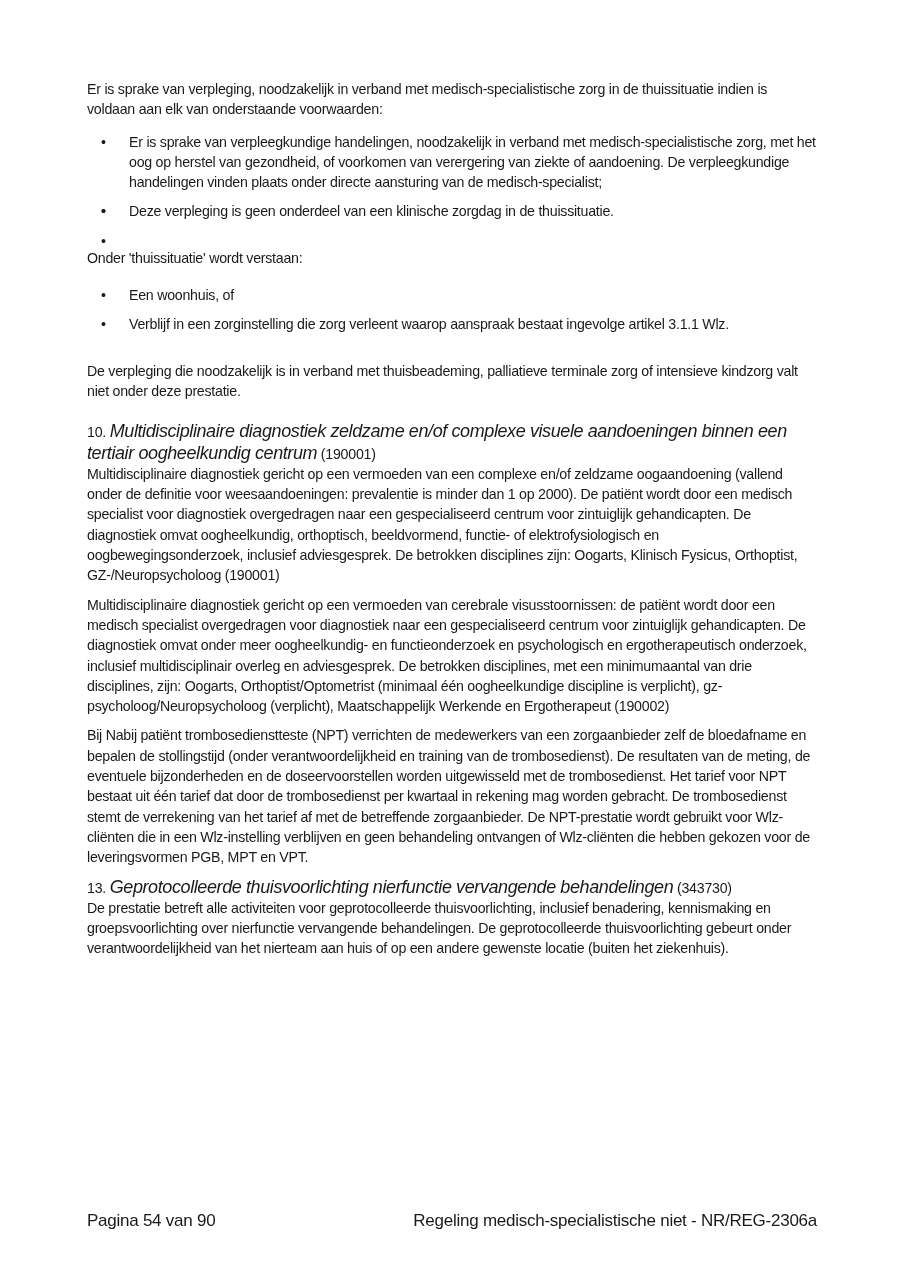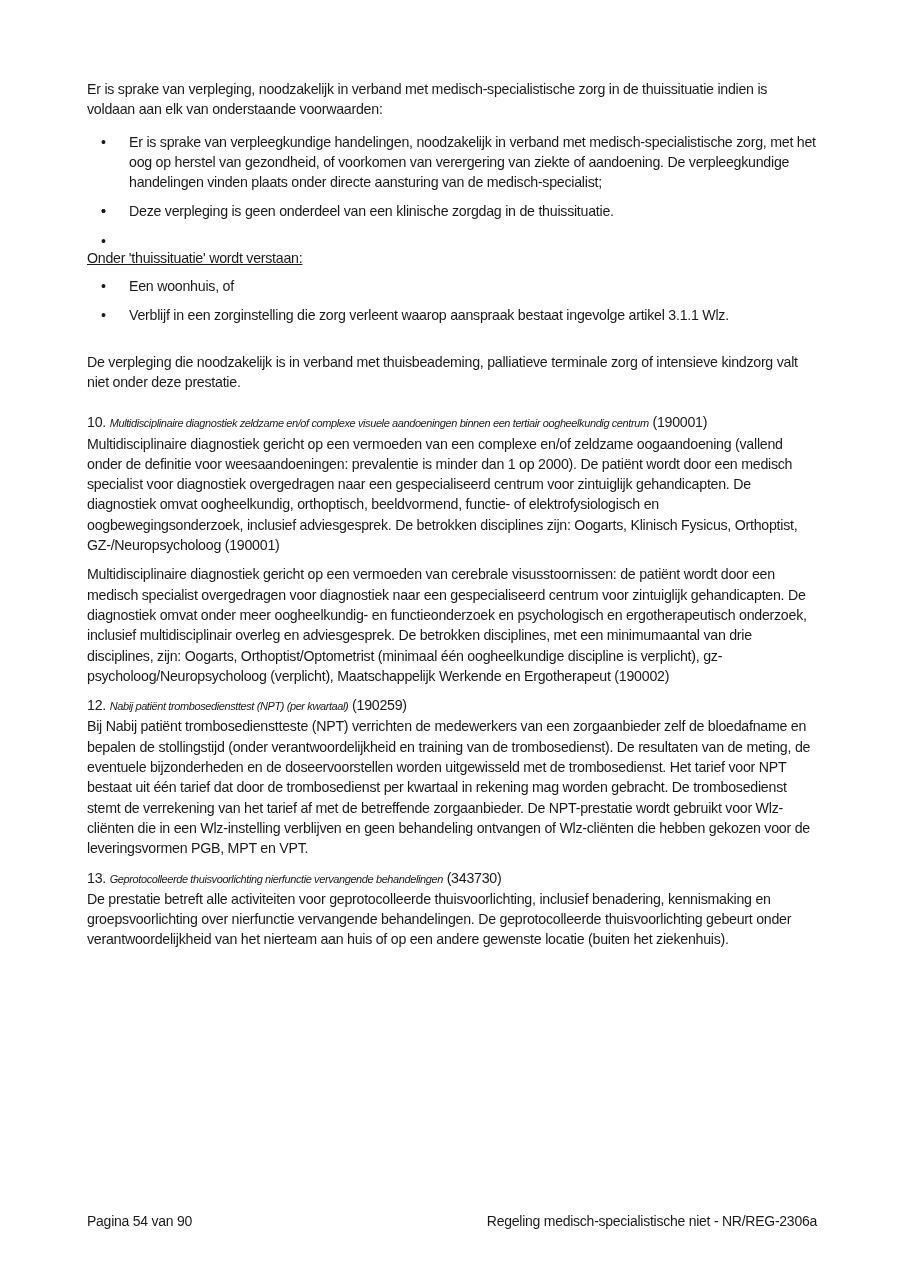--- a/index.html
+++ b/index.html
@@ -8,28 +8,28 @@
     font-family: "Liberation Sans", sans-serif; color: #1a1a1a;
     font-size: 14.2px; line-height: 20.3px; letter-spacing: -0.25px;
   }
   .page { position: absolute; left: 87px; top: 79px; width: 730px; }
   p { margin: 0; }
   .intro { margin-bottom: 12px; }
   ul { list-style: none; margin: 0; padding: 0; }
   li { position: relative; padding-left: 42px; margin-bottom: 9px; }
   li .bullet { position: absolute; left: 14px; top: 0; }
   .list1 { margin-bottom: 26px; }
-  .intro2 { margin-bottom: 8px; text-decoration: underline; }
+  .intro2 { margin-bottom: 17px; }
   .list2 { margin-bottom: 26px; }
   .closing { margin-bottom: 20px; }
   .section { margin-bottom: 9px; }
-  .section .title-italic { font-style: italic; font-size: 11px; letter-spacing: -0.4px; }
+  .section .title-italic { font-style: italic; font-size: 18px; letter-spacing: -0.4px; }
   .footer {
     position: absolute; top: 1211px; left: 87px; width: 730px;
-    display: flex; justify-content: space-between; font-size: 14px;
+    display: flex; justify-content: space-between; font-size: 17px;
   }
 </style>
 </head>
 <body>
 
 <div class="page">
   <p class="intro">Er is sprake van verpleging, noodzakelijk in verband met medisch-specialistische zorg in de thuissituatie indien is voldaan aan elk van onderstaande voorwaarden:</p>
 
   <ul class="list1">
     <li><span class="bullet">•</span><span>Er is sprake van verpleegkundige handelingen, noodzakelijk in verband met medisch-specialistische zorg, met het oog op herstel van gezondheid, of voorkomen van verergering van ziekte of aandoening. De verpleegkundige handelingen vinden plaats onder directe aansturing van de medisch-specialist;</span></li>
@@ -49,21 +49,20 @@
   <div class="section">
     <p><span>10.</span> <span class="title-italic">Multidisciplinaire diagnostiek zeldzame en/of complexe visuele aandoeningen binnen een tertiair oogheelkundig centrum</span> <span>(190001)</span></p>
     <p>Multidisciplinaire diagnostiek gericht op een vermoeden van een complexe en/of zeldzame oogaandoening (vallend onder de definitie voor weesaandoeningen: prevalentie is minder dan 1 op 2000). De patiënt wordt door een medisch specialist voor diagnostiek overgedragen naar een gespecialiseerd centrum voor zintuiglijk gehandicapten. De diagnostiek omvat oogheelkundig, orthoptisch, beeldvormend, functie- of elektrofysiologisch en oogbewegingsonderzoek, inclusief adviesgesprek. De betrokken disciplines zijn: Oogarts, Klinisch Fysicus, Orthoptist, GZ-/Neuropsycholoog (190001)</p>
   </div>
 
   <div class="section">
     <p>Multidisciplinaire diagnostiek gericht op een vermoeden van cerebrale visusstoornissen: de patiënt wordt door een medisch specialist overgedragen voor diagnostiek naar een gespecialiseerd centrum voor zintuiglijk gehandicapten. De diagnostiek omvat onder meer oogheelkundig- en functieonderzoek en psychologisch en ergotherapeutisch onderzoek, inclusief multidisciplinair overleg en adviesgesprek. De betrokken disciplines, met een minimumaantal van drie disciplines, zijn: Oogarts, Orthoptist/Optometrist (minimaal één oogheelkundige discipline is verplicht), gz-psycholoog/Neuropsycholoog (verplicht), Maatschappelijk Werkende en Ergotherapeut (190002)</p>
   </div>
 
   <div class="section">
-    <p><span>12.</span> <span class="title-italic">Nabij patiënt trombosediensttest (NPT) (per kwartaal)</span> <span>(190259)</span></p>
     <p>Bij Nabij patiënt trombosedienstteste (NPT) verrichten de medewerkers van een zorgaanbieder zelf de bloedafname en bepalen de stollingstijd (onder verantwoordelijkheid en training van de trombosedienst). De resultaten van de meting, de eventuele bijzonderheden en de doseervoorstellen worden uitgewisseld met de trombosedienst. Het tarief voor NPT bestaat uit één tarief dat door de trombosedienst per kwartaal in rekening mag worden gebracht. De trombosedienst stemt de verrekening van het tarief af met de betreffende zorgaanbieder. De NPT-prestatie wordt gebruikt voor Wlz-cliënten die in een Wlz-instelling verblijven en geen behandeling ontvangen of Wlz-cliënten die hebben gekozen voor de leveringsvormen PGB, MPT en VPT.</p>
   </div>
 
   <div class="section">
     <p><span>13.</span> <span class="title-italic">Geprotocolleerde thuisvoorlichting nierfunctie vervangende behandelingen</span> <span>(343730)</span></p>
     <p>De prestatie betreft alle activiteiten voor geprotocolleerde thuisvoorlichting, inclusief benadering, kennismaking en groepsvoorlichting over nierfunctie vervangende behandelingen. De geprotocolleerde thuisvoorlichting gebeurt onder verantwoordelijkheid van het nierteam aan huis of op een andere gewenste locatie (buiten het ziekenhuis).</p>
   </div>
 </div>
 
 <div class="footer">

